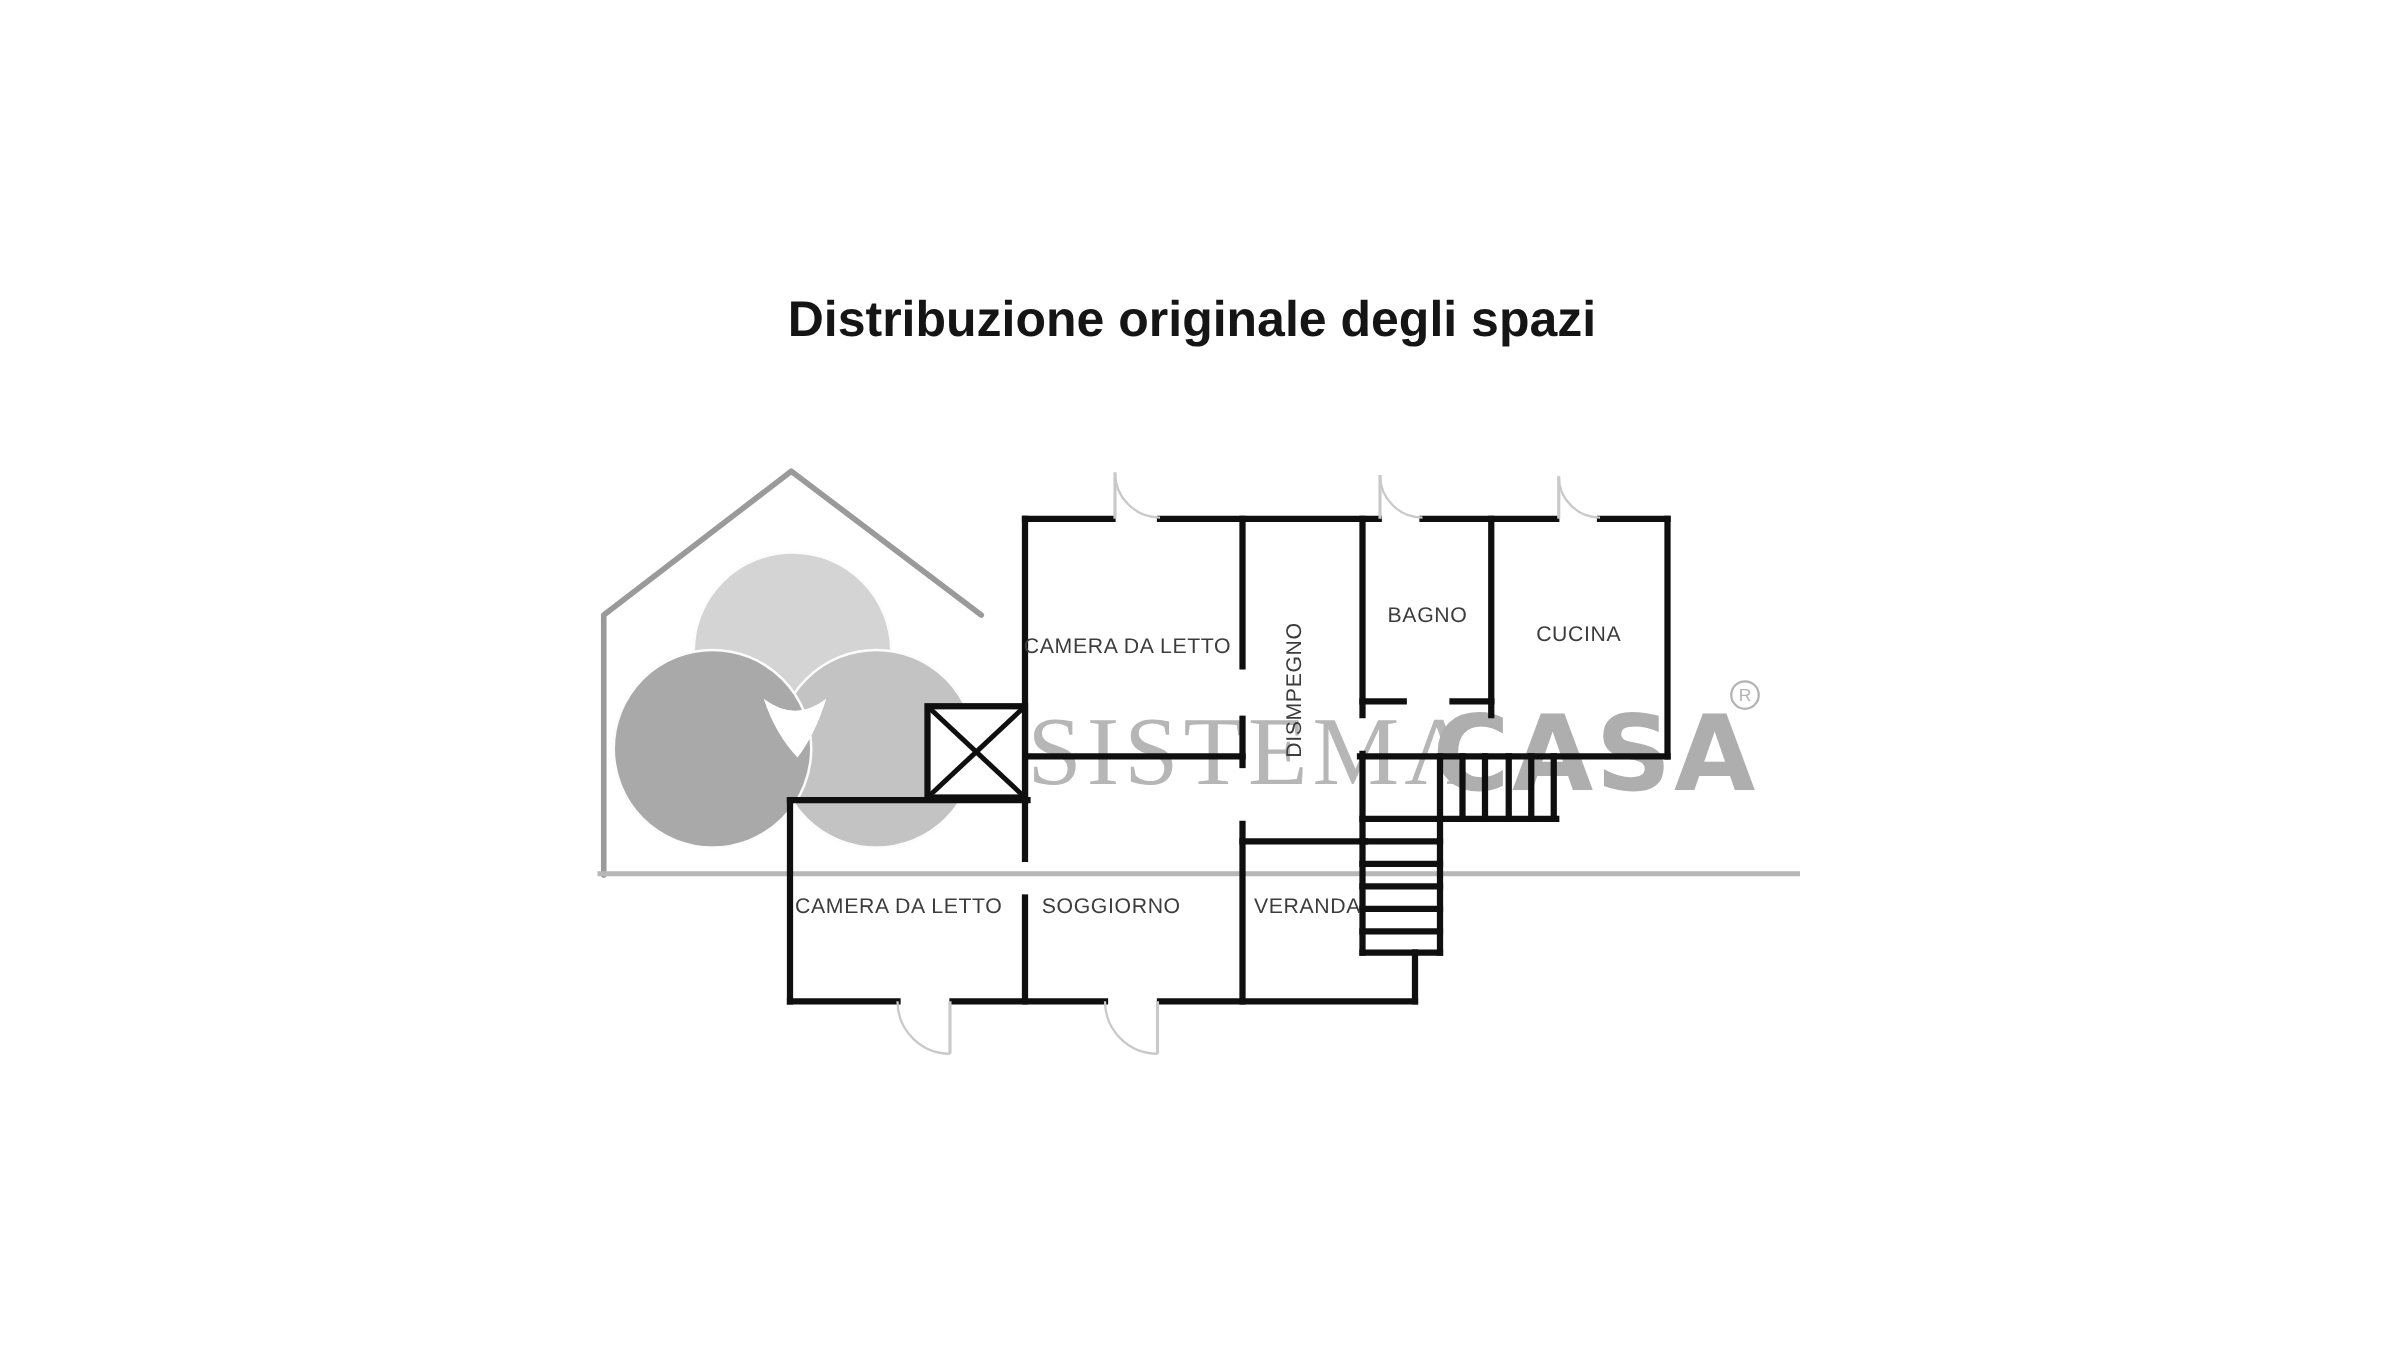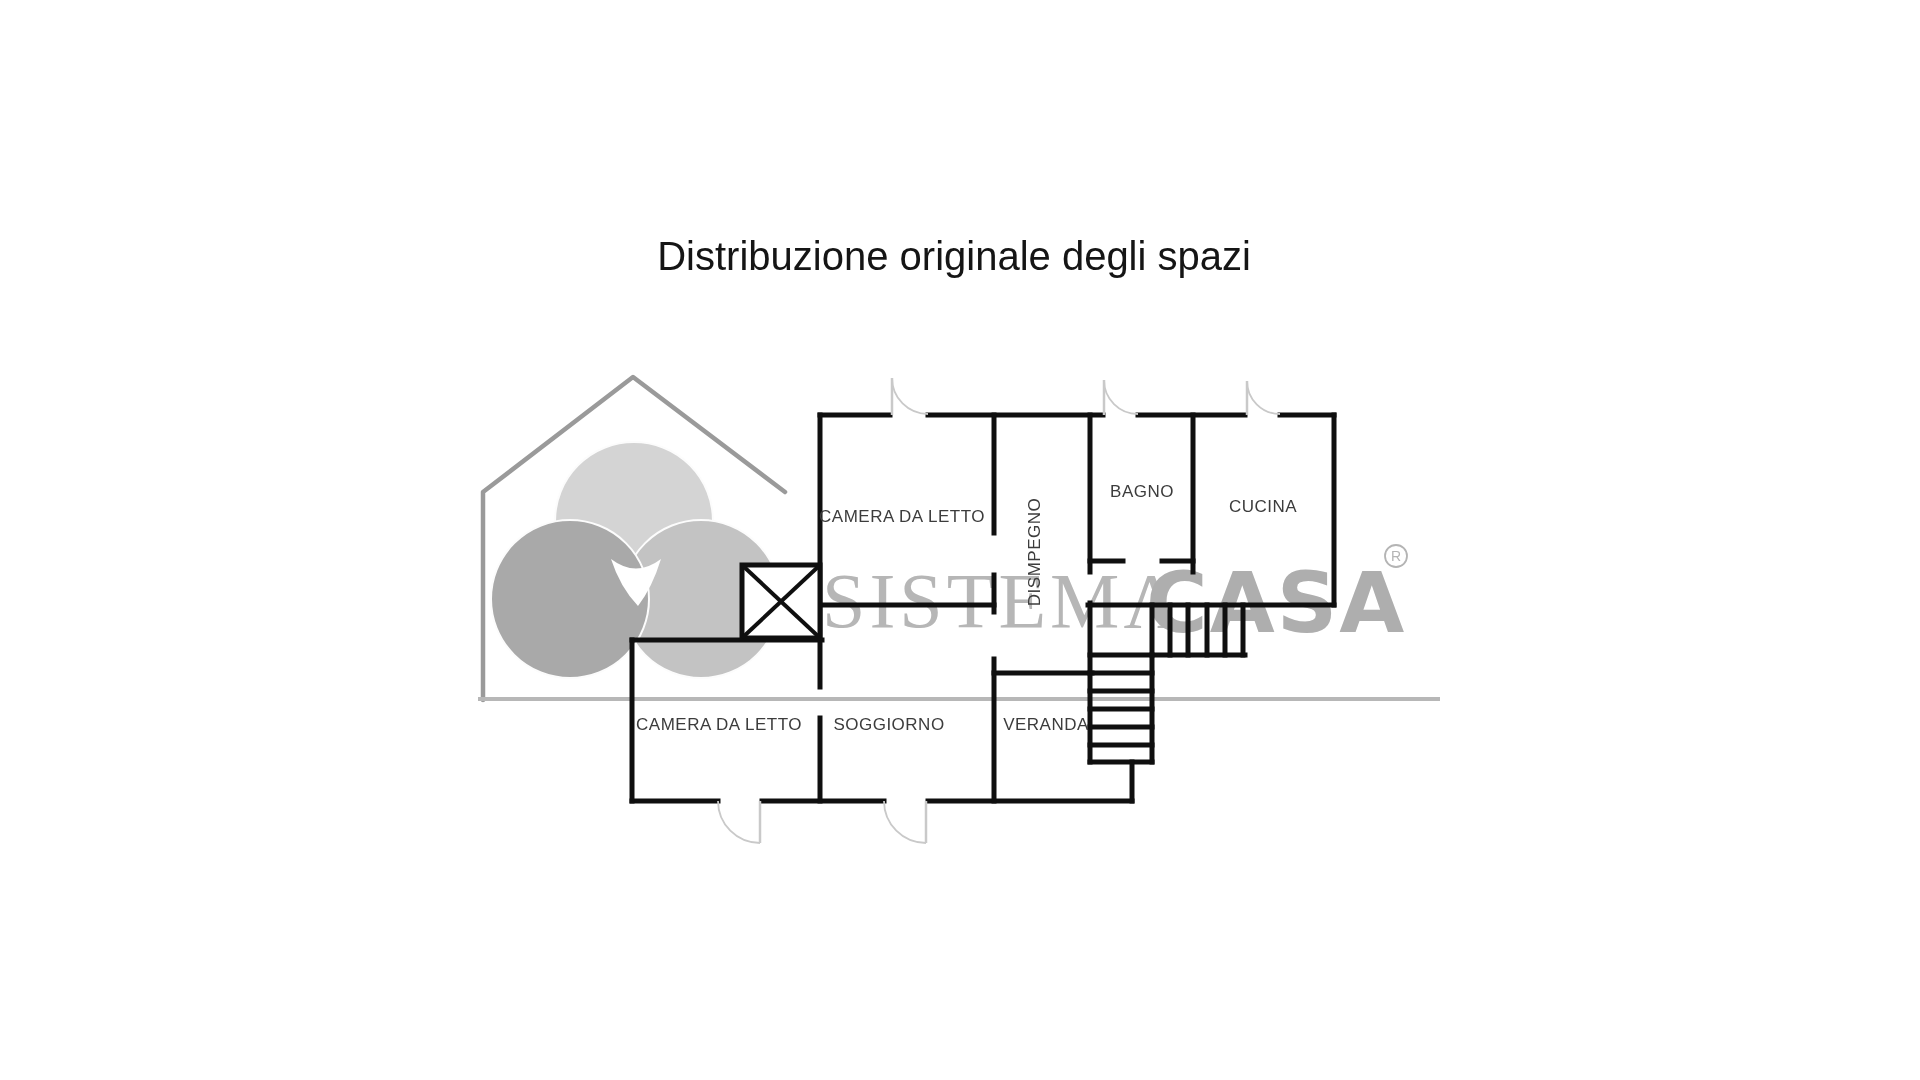--- a/index.html
+++ b/index.html
@@ -1,19 +1,19 @@
 <!DOCTYPE html>
 <html><head>
 <meta charset="utf-8">
 <style>
   html,body{margin:0;padding:0;background:#ffffff;}
   .stage{position:relative;width:1920px;height:1080px;background:#ffffff;overflow:hidden;
          font-family:"Liberation Sans", sans-serif;}
   .page-title{position:absolute;left:50%;top:234px;transform:translateX(-51%);
-      font-size:40px;font-weight:400;color:#151515;letter-spacing:0px;white-space:nowrap;}
+      font-size:40px;font-weight:700;color:#151515;letter-spacing:0px;white-space:nowrap;}
   svg{position:absolute;left:0;top:0;}
   .room-label{font-family:"Liberation Sans", sans-serif;font-size:17px;fill:#3c3c3c;letter-spacing:.5px;}
   .brand-serif{font-family:"Liberation Serif", serif;font-size:78px;fill:#b6b6b6;letter-spacing:4px;}
   .brand-round{font-family:"DejaVu Sans", sans-serif;font-weight:700;font-size:84px;fill:#aeaeae;letter-spacing:2px;}
   .reg-r{font-family:"Liberation Sans", sans-serif;font-size:14px;fill:#b4b4b4;}
 </style>
 </head>
 <body>
 
 <div class="stage">

